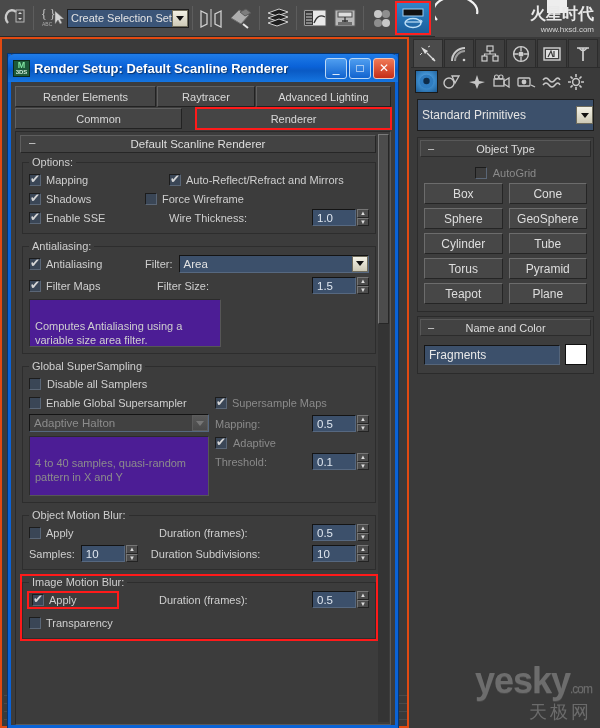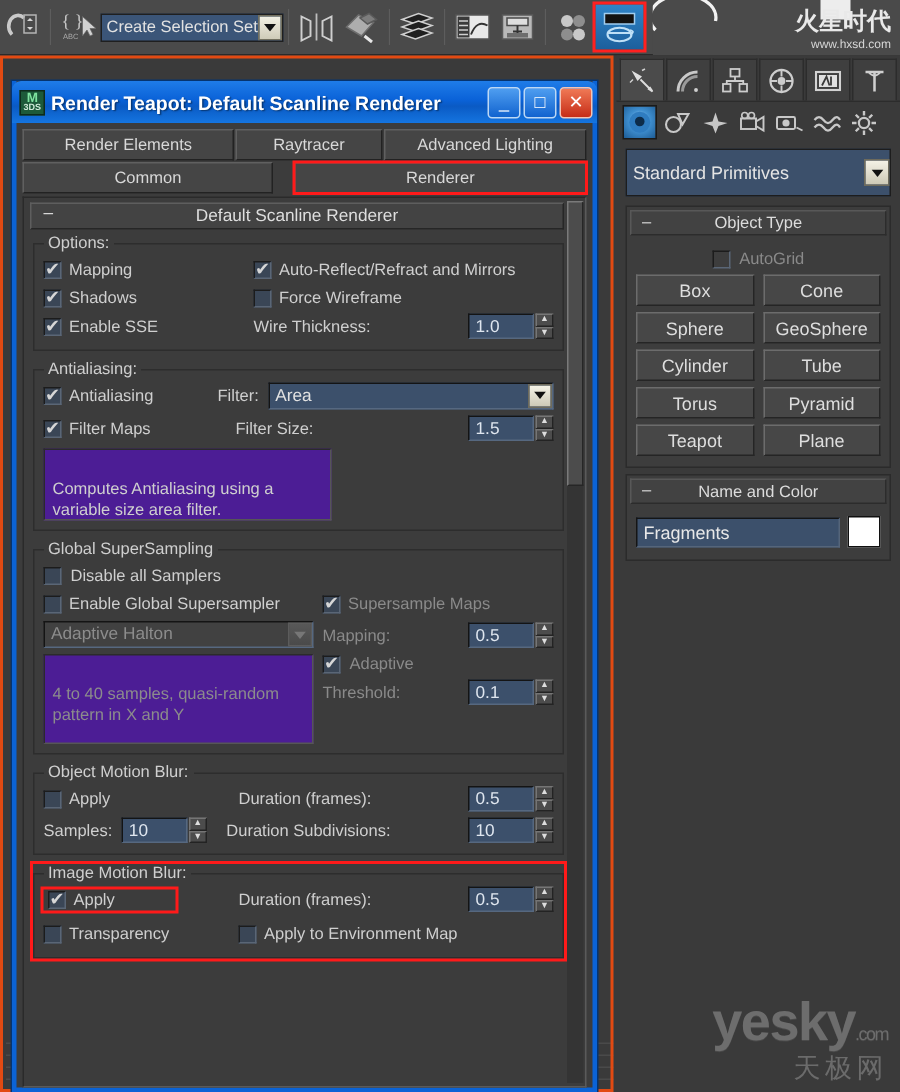--- a/index.html
+++ b/index.html
@@ -564,21 +564,21 @@
       </div>
     </div>
   </div>
 
   <div class="dialog">
     <div class="dlg-title">
       <span class="dlg-icon">
         <span class="m">M</span>
           <span>3DS</span>
       </span>
-      <span class="dlg-title-text">Render Teapot: Default Scanline Renderer</span>
+      <span class="dlg-title-text">Render Setup: Default Scanline Renderer</span>
       <span class="win-btns">
         <span class="wb">_</span>
         <span class="wb">□</span>
         <span class="wb close">✕</span>
       </span>
     </div>
 
     <div class="dlg-inner">
       <div class="tabrow">
         <div class="mtab" style="width:143px">Render Elements</div>
@@ -609,21 +609,21 @@
               <span class="chk" style="width:140px">
                 <span class="cb-box checked"></span>
                 <span class="lbl">Mapping</span>
               </span>
               <span class="chk">
                 <span class="cb-box checked"></span>
                 <span class="lbl">Auto-Reflect/Refract and Mirrors</span>
               </span>
             </div>
             <div class="row">
-              <span class="chk" style="width:140px">
+              <span class="chk" style="width:116px">
                 <span class="cb-box checked"></span>
                 <span class="lbl">Shadows</span>
               </span>
               <span class="chk">
                 <span class="cb-box"></span>
                 <span class="lbl">Force Wireframe</span>
               </span>
             </div>
             <div class="row">
               <span class="chk" style="width:140px">
@@ -782,24 +782,20 @@
                     <span>▲</span>
                     <span>▼</span>
                   </span>
               </span>
             </div>
             <div class="row" style="margin-top:4px">
               <span class="chk" style="width:130px">
                 <span class="cb-box"></span>
                 <span class="lbl">Transparency</span>
               </span>
-              <span class="chk">
-                <span class="cb-box"></span>
-                <span class="lbl">Apply to Environment Map</span>
-              </span>
             </div>
           </fieldset>
 
         </div>
       </div>
     </div>
   </div>
 
   <div class="watermark">
     <div class="wm-main">

